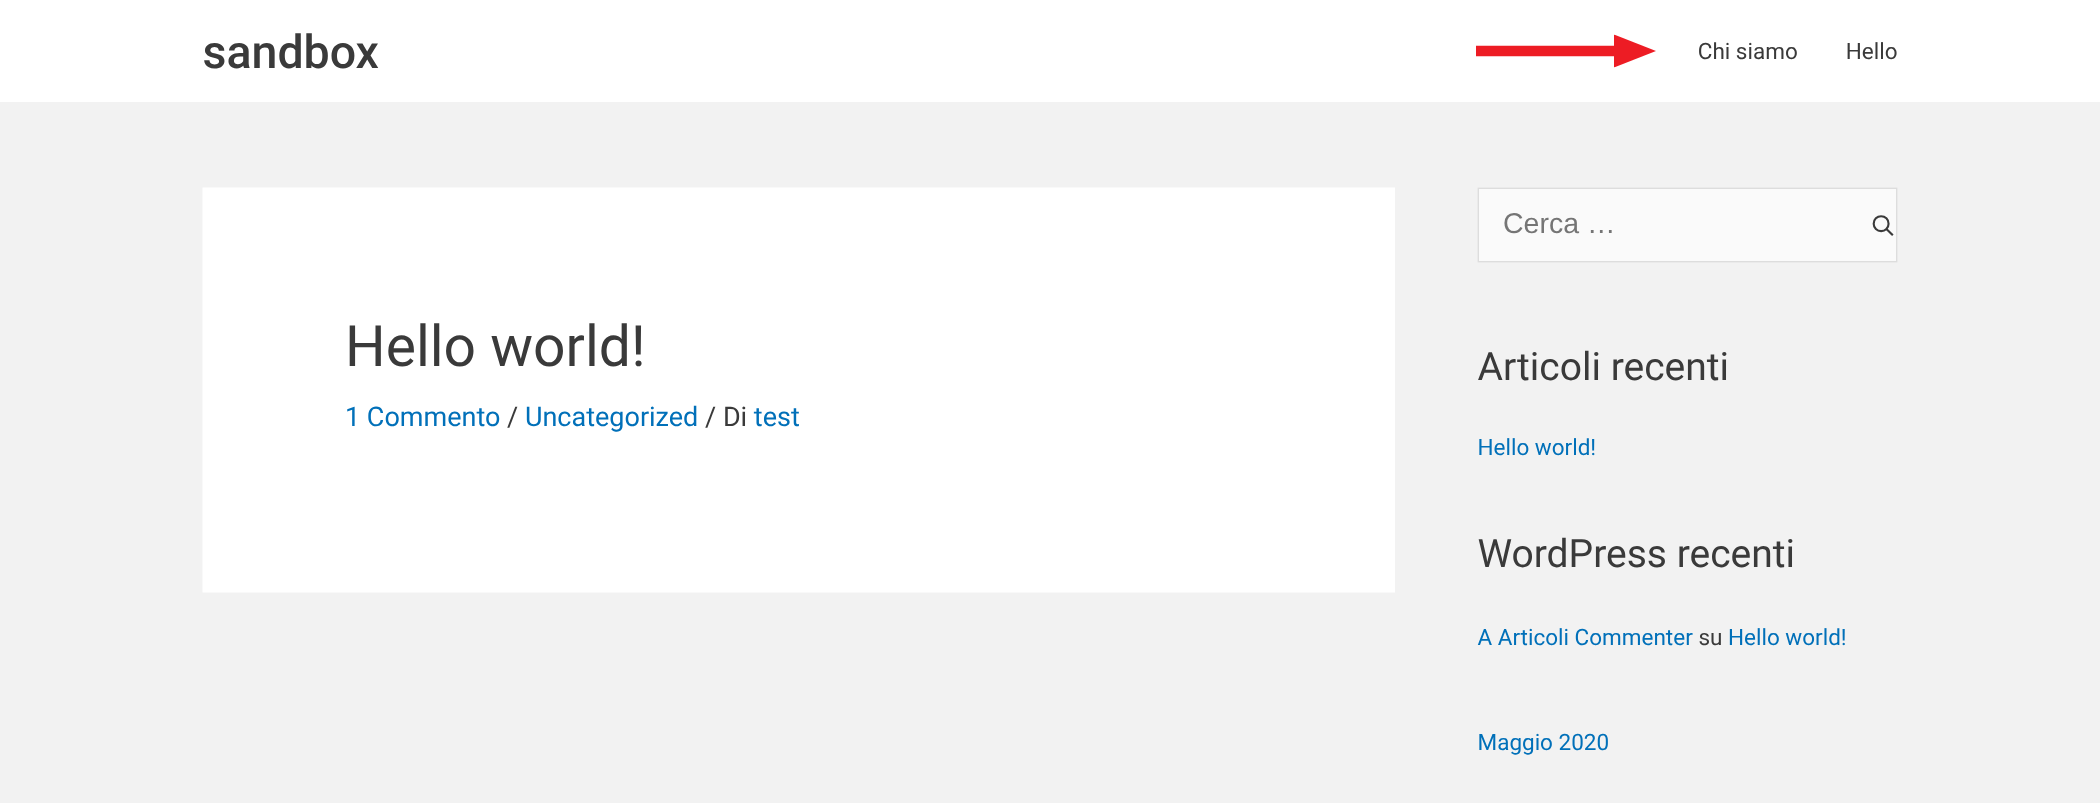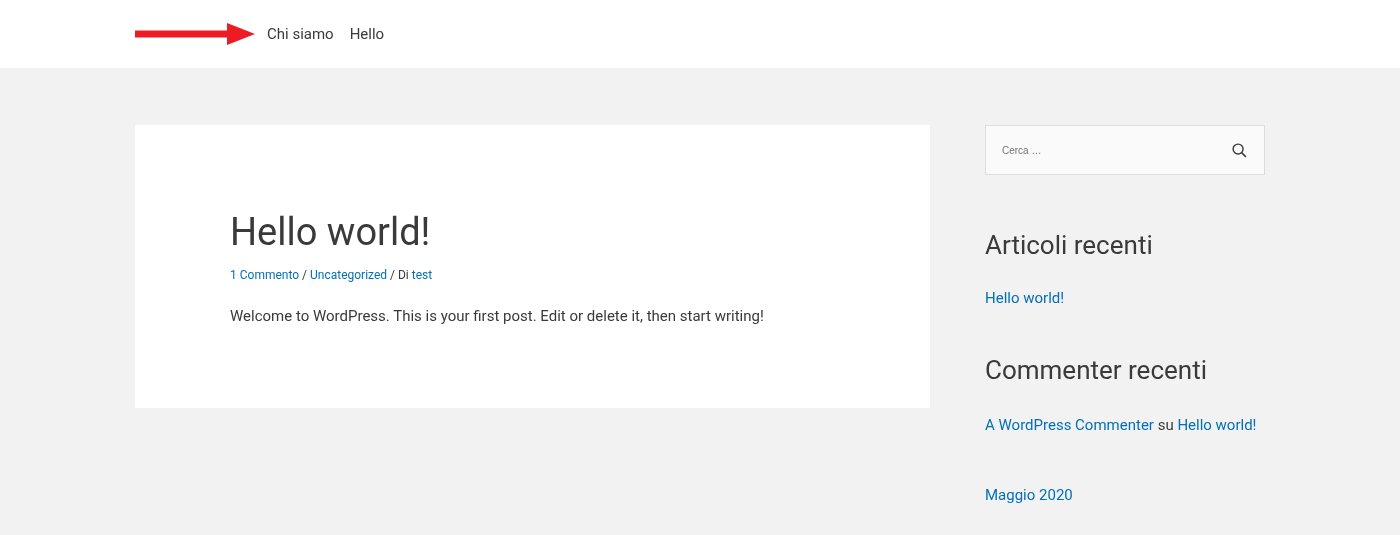--- a/index.html
+++ b/index.html
@@ -24,21 +24,21 @@
       padding: 0 135px;
     }
     .site-title {
       font-size: 31px;
       font-weight: 500;
       color: #3a3a3a;
     }
     .nav {
       display: flex;
       align-items: center;
-      gap: 16px;
+      gap: 32px;
     }
     .nav a {
       color: #3a3a3a;
       text-decoration: none;
       font-size: 15px;
     }
     .arrow-wrapper {
       display: flex;
       align-items: center;
       margin-right: -4px;
@@ -55,21 +55,21 @@
       padding: 85px 95px 80px 95px;
       min-height: 270px;
     }
     .post-title {
       font-size: 38px;
       font-weight: 400;
       color: #3a3a3a;
       margin-bottom: 14px;
     }
     .post-meta {
-      font-size: 12px;
+      font-size: 18px;
       color: #0170b9;
       margin-bottom: 22px;
     }
     .post-meta a {
       color: #0170b9;
       text-decoration: none;
     }
     .post-meta .sep {
       color: #3a3a3a;
     }
@@ -94,21 +94,21 @@
       display: flex;
       align-items: center;
       height: 50px;
       padding: 0 16px;
       margin-bottom: 55px;
     }
     .search-input {
       flex: 1;
       border: none;
       background: transparent;
-      font-size: 10px;
+      font-size: 19px;
       color: #757575;
       outline: none;
     }
     .search-input::placeholder {
       color: #757575;
     }
     .search-btn {
       background: none;
       border: none;
       cursor: pointer;
@@ -137,39 +137,39 @@
     }
     .comment-line {
       font-size: 15px;
       line-height: 1.6;
     }
   </style>
 </head>
 <body>
 
 <header class="header">
+  <div class="site-title">sandbox</div>
   <nav class="nav">
     <div class="arrow-wrapper">
       <svg width="120" height="22" viewBox="0 0 120 22">
         <line x1="0" y1="11" x2="95" y2="11" stroke="#ed1c24" stroke-width="7"></line>
         <polygon points="92,0 120,11 92,22" fill="#ed1c24"></polygon>
       </svg>
     </div>
     <a href="#">Chi siamo</a>
     <a href="#">Hello</a>
   </nav>
 </header>
 
 <div class="content-wrapper">
   <article class="main-card">
     <h1 class="post-title">Hello world!</h1>
     <div class="post-meta">
       <a href="#">1 Commento</a><span class="sep"> / </span><a href="#">Uncategorized</a><span class="sep"> / </span><span class="by">Di </span><a href="#" class="author">test</a>
     </div>
-    <p class="post-body">Welcome to WordPress. This is your first post. Edit or delete it, then start writing!</p>
   </article>
 
   <aside class="sidebar">
     <div class="search-box">
       <input type="text" class="search-input" placeholder="Cerca …" style="">
       <button class="search-btn">
         <svg width="17" height="17" viewBox="0 0 24 24" fill="none" stroke="#3a3a3a" stroke-width="2">
           <circle cx="10" cy="10" r="7"></circle>
           <line x1="21" y1="21" x2="15" y2="15"></line>
         </svg>
@@ -177,23 +177,23 @@
     </div>
 
     <section class="widget">
       <h2 class="widget-title">Articoli recenti</h2>
       <div>
         <a href="#" class="widget-link">Hello world!</a>
       </div>
     </section>
 
     <section class="widget">
-      <h2 class="widget-title">Commenter recenti</h2>
+      <h2 class="widget-title">WordPress recenti</h2>
       <div class="comment-line">
-        <a href="#" class="widget-link">A WordPress Commenter</a><span class="widget-text"> su </span><a href="#" class="widget-link">Hello world!</a>
+        <a href="#" class="widget-link">A Articoli Commenter</a><span class="widget-text"> su </span><a href="#" class="widget-link">Hello world!</a>
       </div>
     </section>
 
     <section class="widget">
       <div>
         <a href="#" class="widget-link">Maggio 2020</a>
       </div>
     </section>
   </aside>
 </div>

